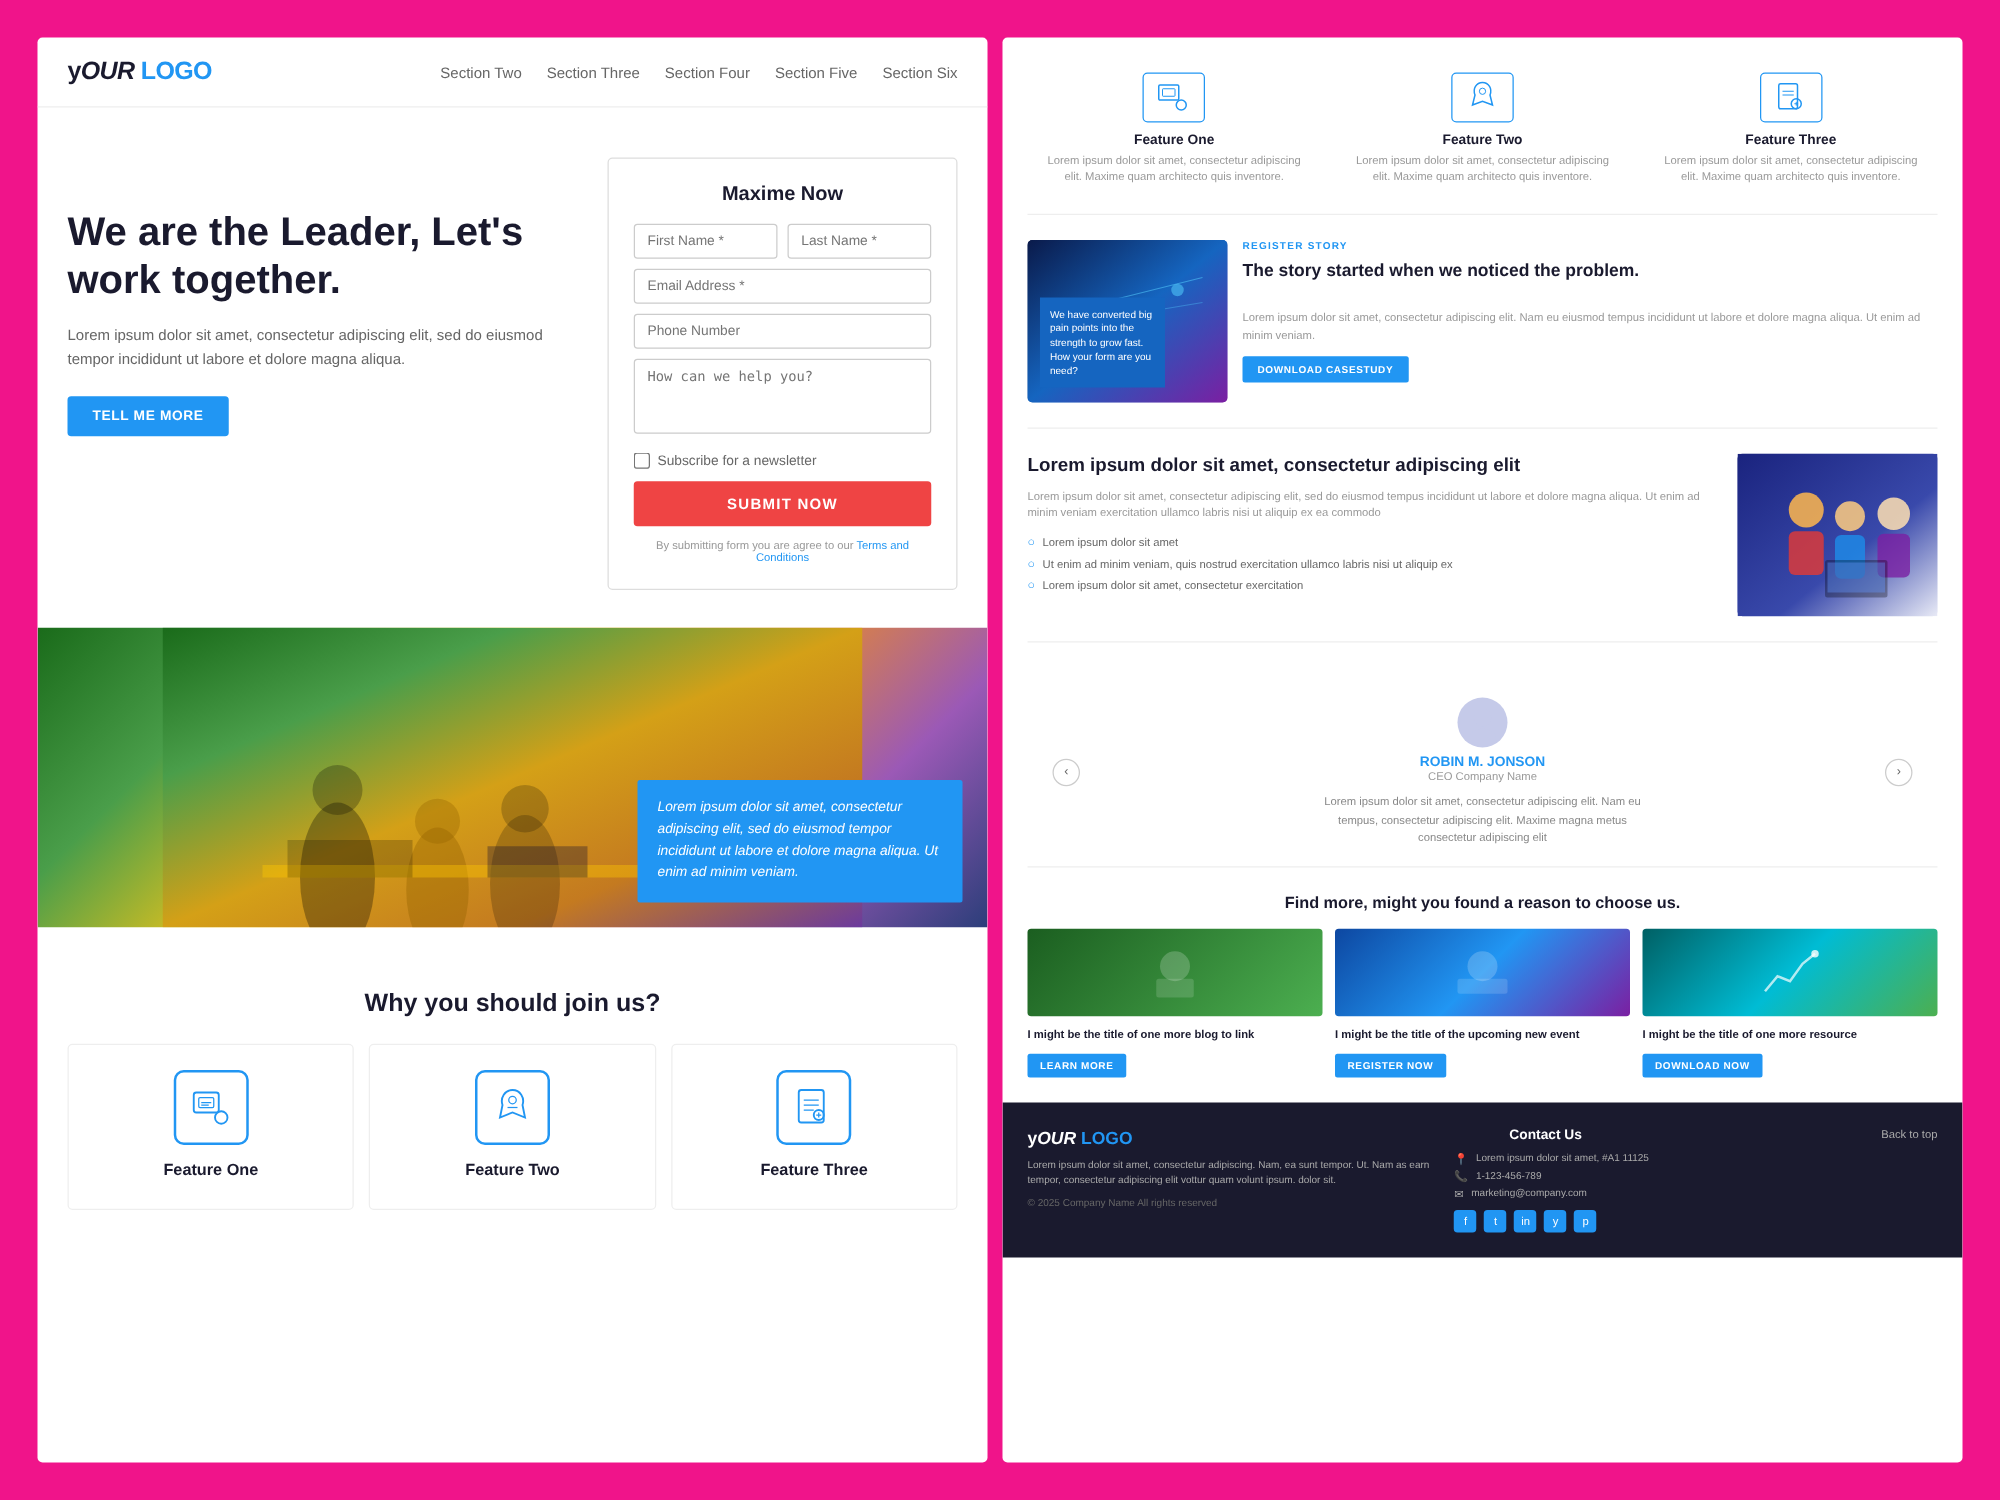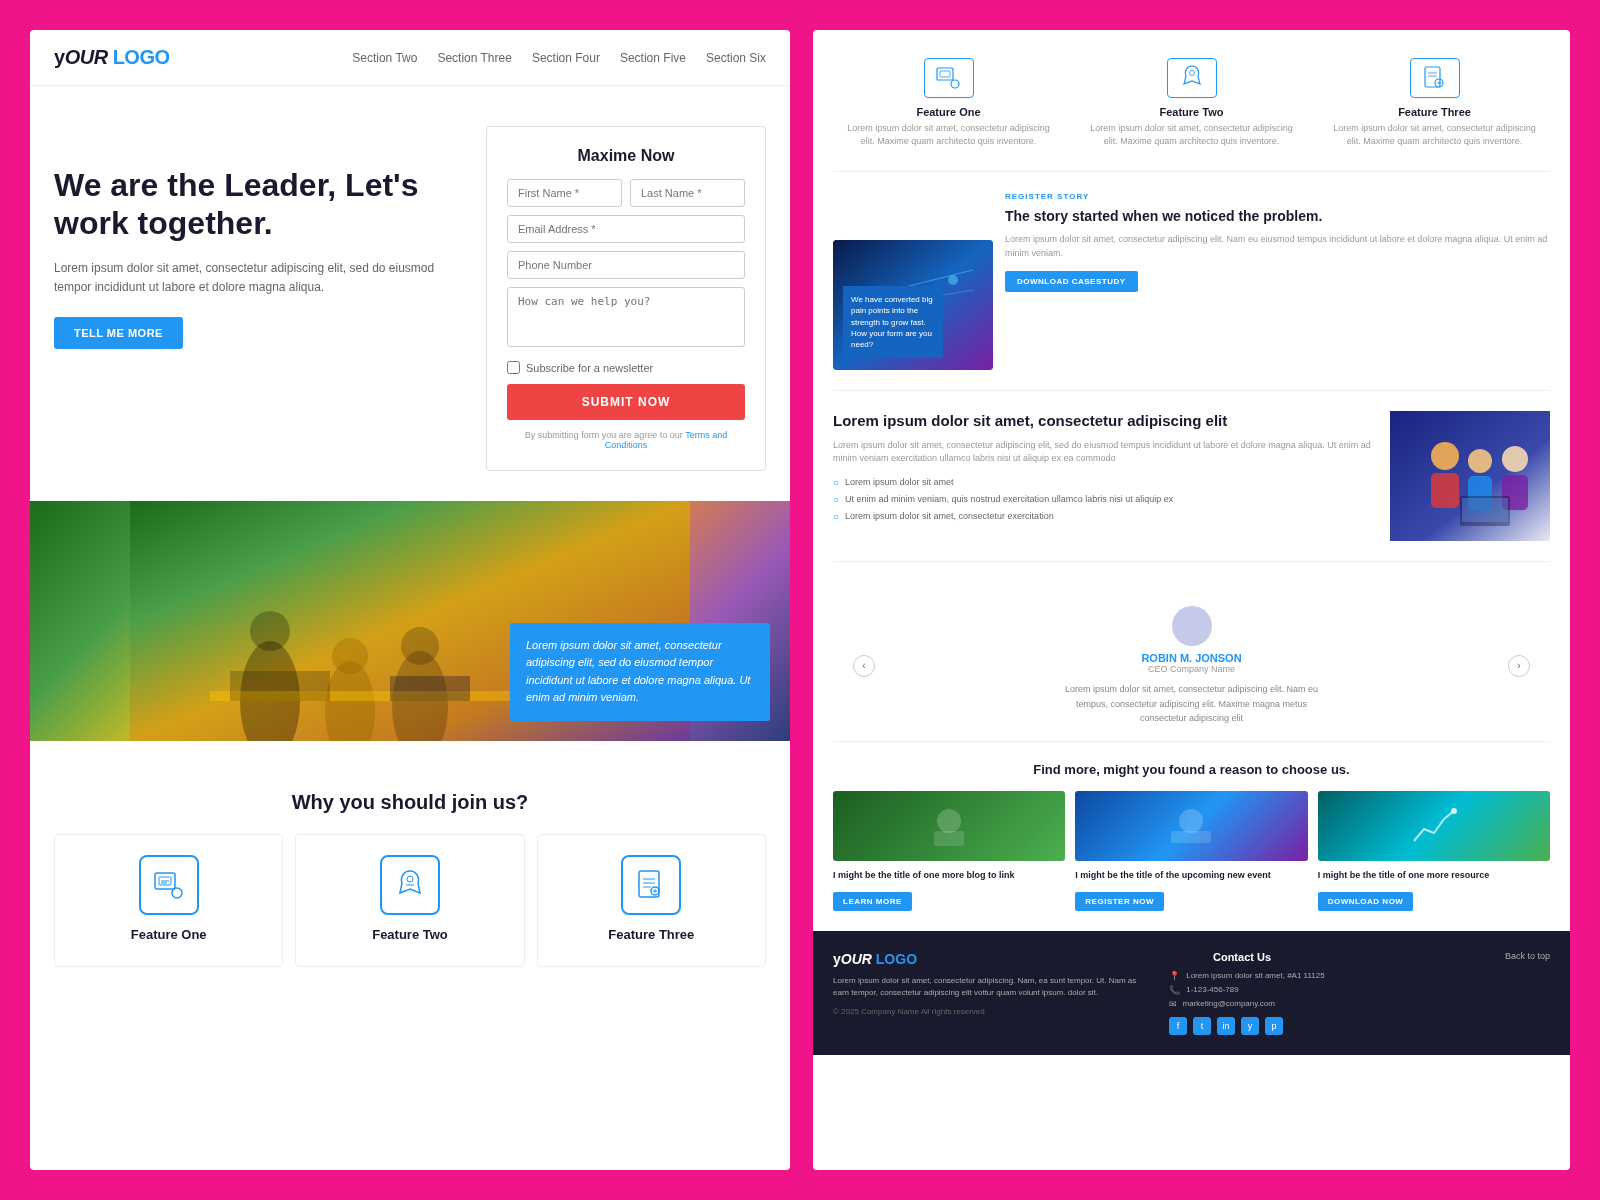--- a/index.html
+++ b/index.html
@@ -8,21 +8,21 @@
       font-family: Arial, Helvetica, sans-serif;
       min-height: 1200px;
       display: flex;
       align-items: center;
       justify-content: center;
       padding: 30px;
     }
 
     .page-wrapper {
       display: flex;
-      gap: 23px;
+      gap: 12px;
       width: 1540px;
       min-height: 1140px;
     }
 
     
     .left-panel {
       background: #fff;
       width: 760px;
       border-radius: 4px;
       padding: 0;
@@ -283,21 +283,20 @@
       height: 130px;
       background: linear-gradient(135deg, #0a1a4a 0%, #1565c0 50%, #7b1fa2 100%);
       border-radius: 4px;
       flex-shrink: 0;
       position: relative;
       overflow: hidden;
       display: flex;
       align-items: flex-start;
       justify-content: center;
       font-size: 28px;
-      margin-top: 48px;
     }
     .story-image-overlay {
       position: absolute;
       bottom: 12px;
       left: 10px;
       background: #1565c0;
       color: #fff;
       font-size: 8px;
       padding: 8px;
       width: 100px;
@@ -308,21 +307,21 @@
       font-size: 8px;
       color: #2196f3;
       font-weight: 700;
       letter-spacing: 1px;
       margin-bottom: 6px;
     }
     .story-title {
       font-size: 14px;
       font-weight: 700;
       color: #1a1a2e;
-      margin-bottom: 8px;
+      margin-bottom: 23px;
       line-height: 1.3;
     }
     .story-desc {
       font-size: 9px;
       color: #999;
       line-height: 1.5;
       margin-bottom: 10px;
     }
     .btn-download {
       background: #2196f3;

